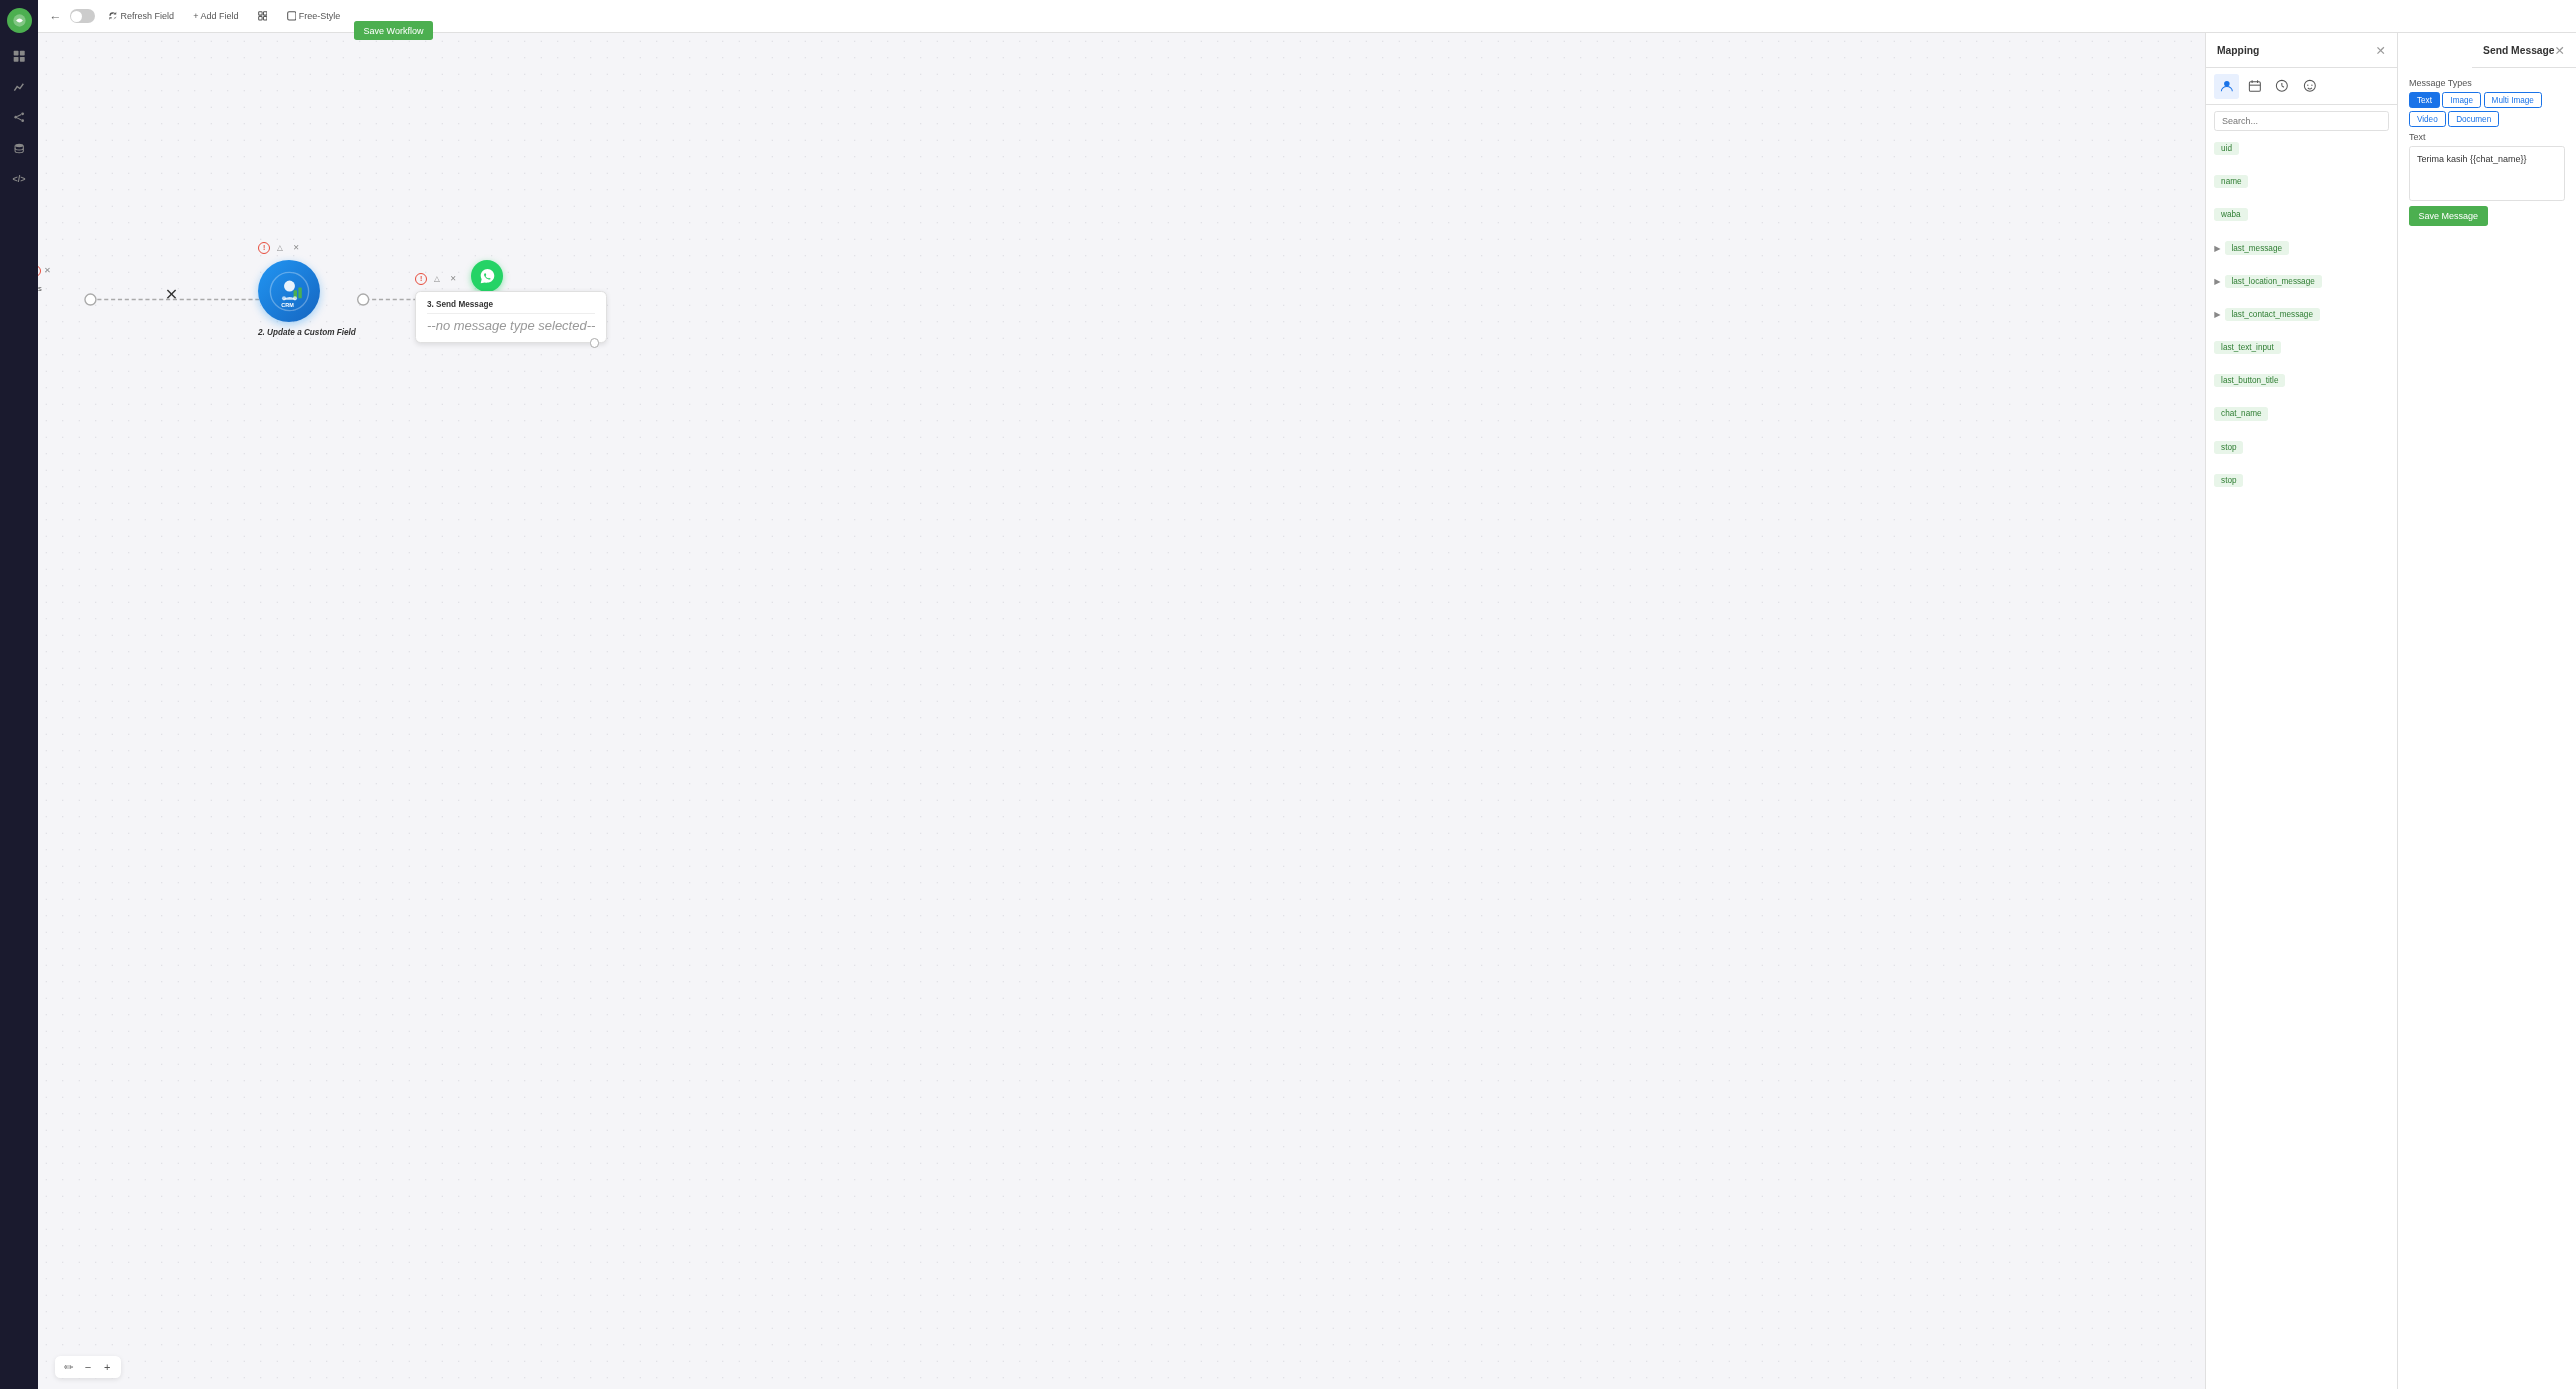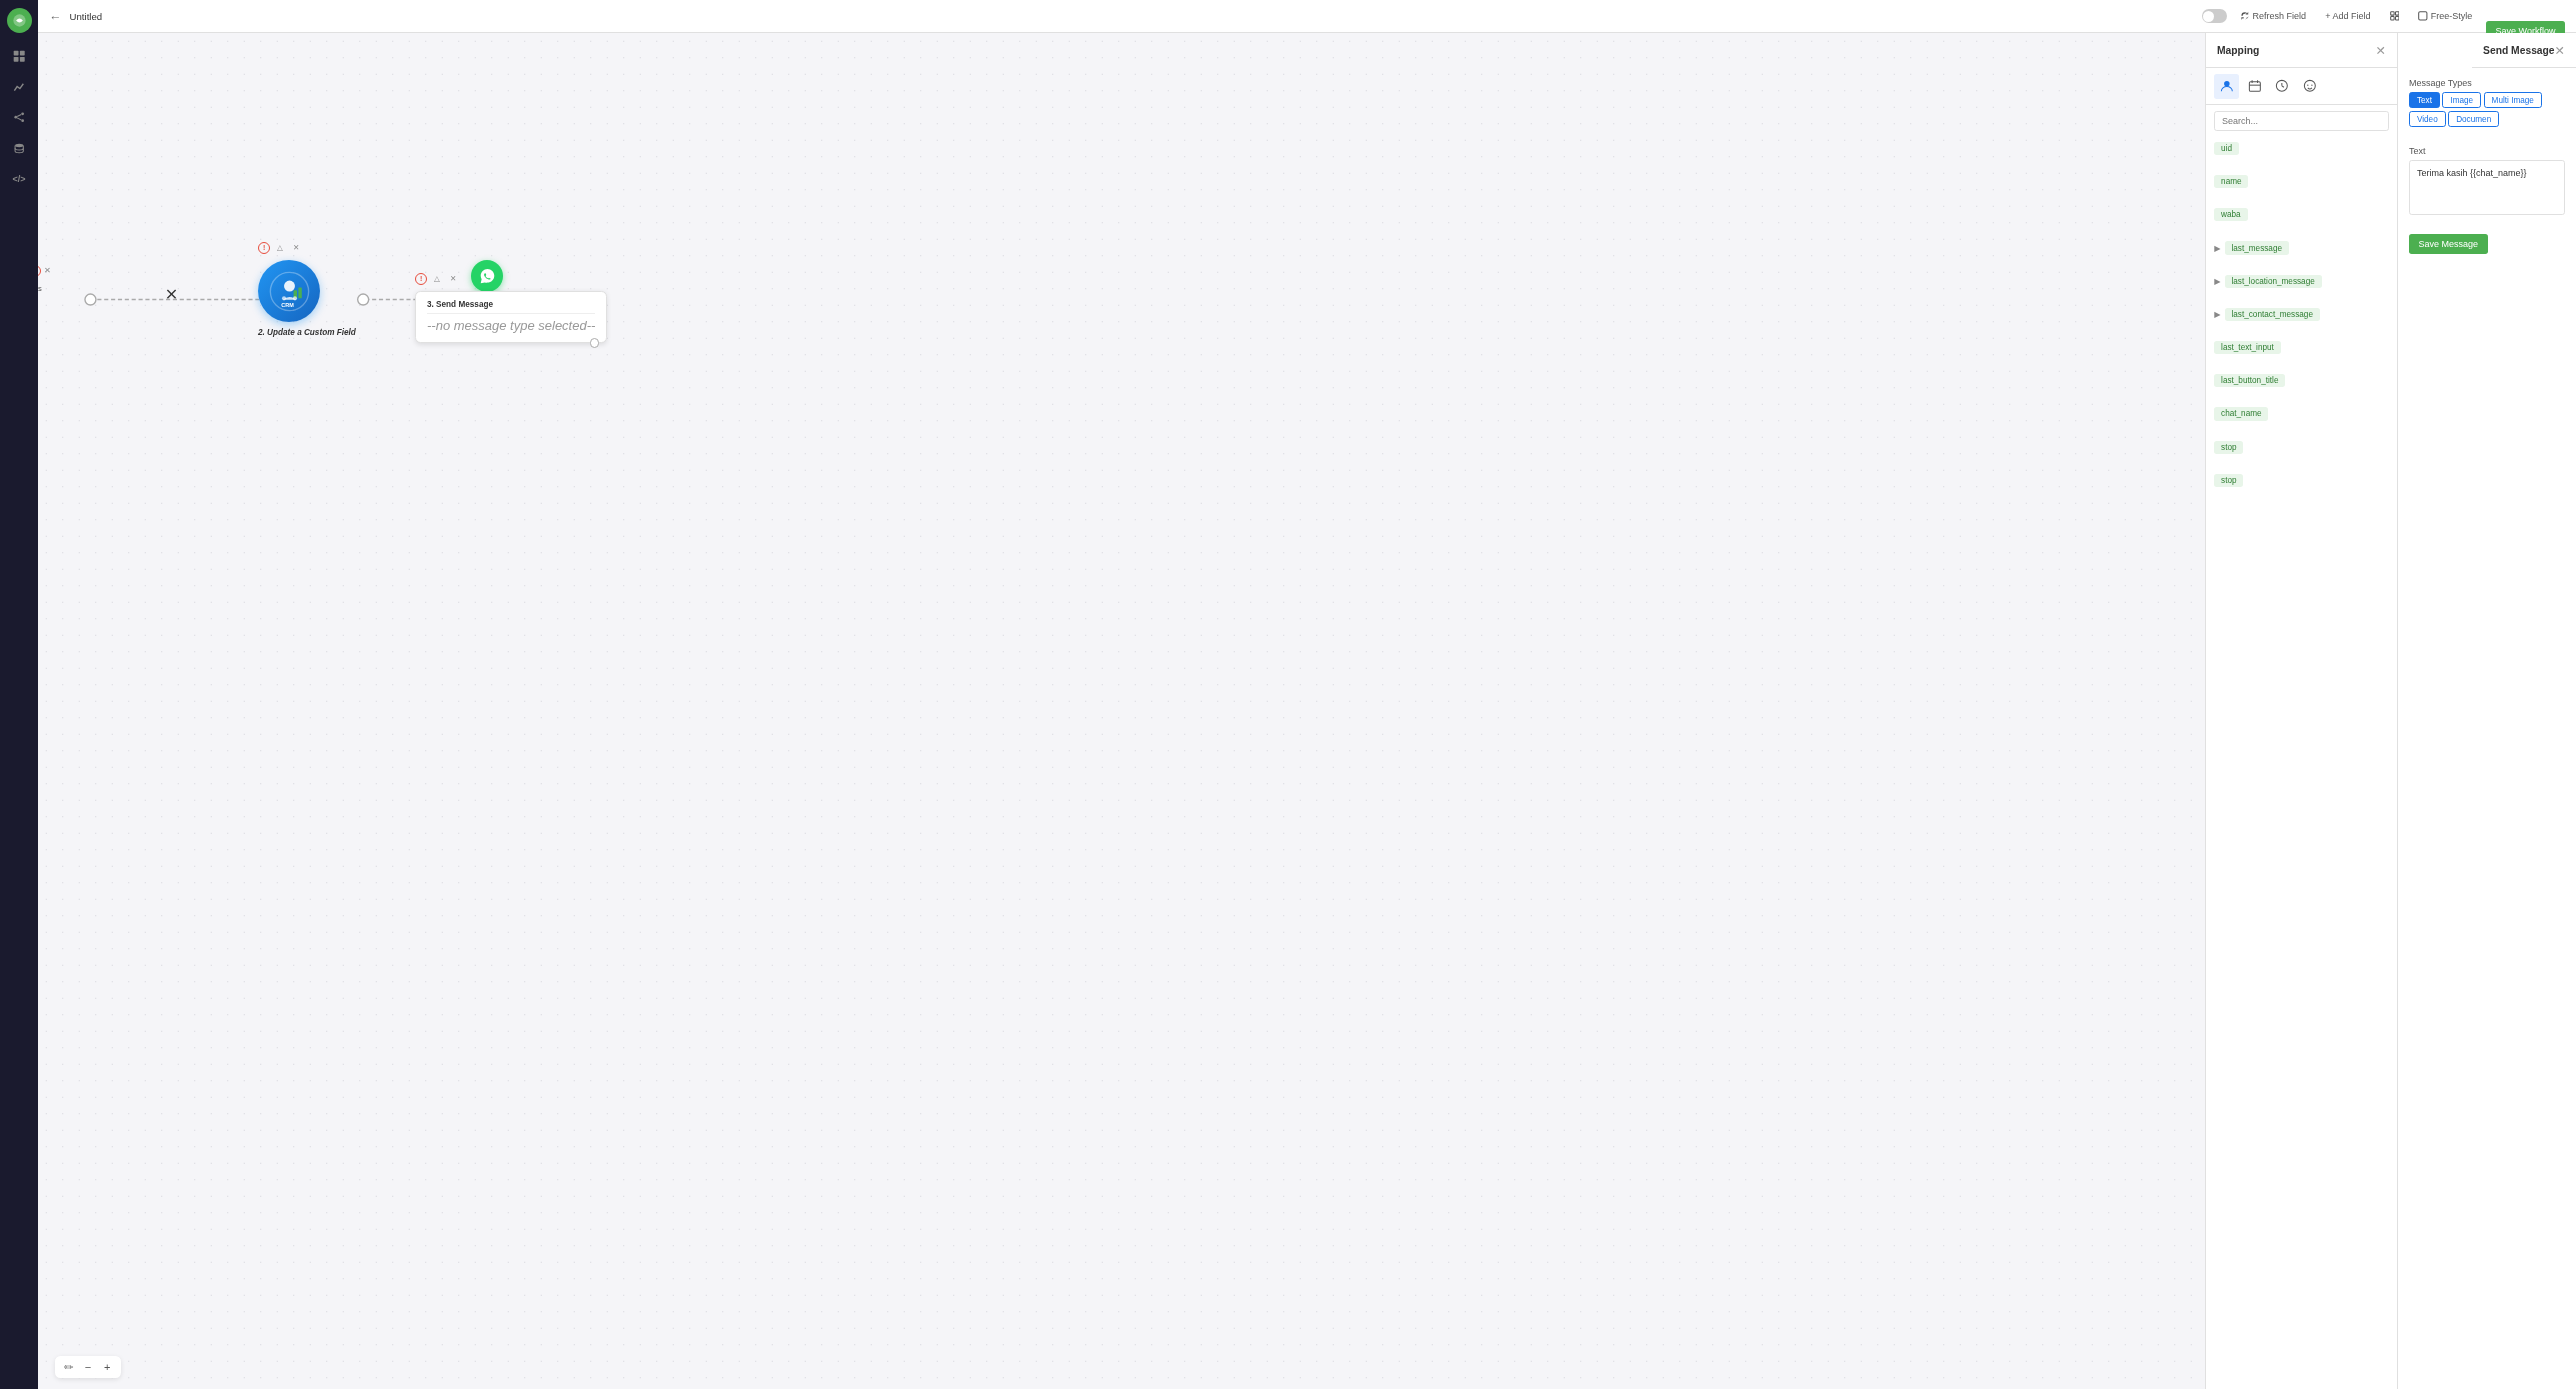--- a/index.html
+++ b/index.html
@@ -55,21 +55,21 @@
     .field-row { display: flex; align-items: center; gap: 4.1px; }
     .field-arrow { color: #888; font-size: 8.2px; cursor: pointer; }
 
     
     .send-message-panel {
       position: fixed; right: 0; top: 33px; width: 179px; height: calc(100% - 33px); background: white; border-left: 0.7px solid #e0e0e0; z-index: 200; display: flex; flex-direction: column; align-items: flex-end;
     }
     .sm-header { display: flex; align-items: center; justify-content: space-between; padding: 9.6px 11px; border-bottom: 0.7px solid #e0e0e0; }
     .sm-title { font-size: 10.3px; font-weight: 600; color: #333; }
     .sm-close { color: #999; cursor: pointer; font-size: 12.4px; }
-    .sm-body { padding: 9.6px 11px; flex: 1; display: flex; flex-direction: column; gap: 19px; }
+    .sm-body { padding: 9.6px 11px; flex: 1; display: flex; flex-direction: column; gap: 5px; }
     .sm-label { font-size: 9px; font-weight: 500; color: #555; margin-bottom: 4.1px; }
     .message-types { display: flex; gap: 2.7px; flex-wrap: wrap; }
     .msg-type-btn { padding: 2.7px 6.9px; border: 0.7px solid #1a73e8; border-radius: 2.7px; font-size: 8.2px; cursor: pointer; color: #1a73e8; background: white; }
     .msg-type-btn.active { background: #1a73e8; color: white; }
     .text-area-section { display: flex; flex-direction: column; gap: 4.1px; }
     .text-label { font-size: 9px; font-weight: 500; color: #555; }
     .message-textarea { width: 100%; border: 0.7px solid #e0e0e0; border-radius: 2.7px; padding: 7px; font-size: 9px; color: #333; resize: none; height: 55px; outline: none; font-family: inherit; }
     .save-message-btn { background: #4CAF50; color: white; padding: 4.8px 9.6px; border-radius: 2.7px; font-size: 9px; cursor: pointer; border: none; width: fit-content; }
 
     
@@ -119,21 +119,20 @@
       <ellipse cx="9" cy="5" rx="6" ry="2.5" fill="#888"></ellipse>
       <path d="M3 5v4c0 1.38 2.69 2.5 6 2.5s6-1.12 6-2.5V5" stroke="#888" stroke-width="1.5" fill="none"></path>
       <path d="M3 9v4c0 1.38 2.69 2.5 6 2.5s6-1.12 6-2.5V9" stroke="#888" stroke-width="1.5" fill="none"></path>
     </svg>
   </div>
   <div class="sidebar-icon" style="font-size:9px; color:#888; font-weight:bold;">&lt;/&gt;</div>
 </div>
 
 <div class="topbar">
   <div class="topbar-back">←</div>
-  <div class="topbar-title">Untitled</div>
   <div class="topbar-toggle"></div>
   <button class="topbar-btn">
     <svg width="9.6" height="9.6" viewBox="0 0 14 14" fill="none">
         <path d="M2 7a5 5 0 0 1 5-5 5 5 0 0 1 3.54 1.46L12 1v4H8l1.5-1.5A3 3 0 0 0 7 4a3 3 0 0 0-3 3H2z" fill="#555"></path>
         <path d="M12 7a5 5 0 0 1-5 5 5 5 0 0 1-3.54-1.46L2 13V9h4L4.5 10.5A3 3 0 0 0 7 12a3 3 0 0 0 3-3h2z" fill="#555"></path>
       </svg>
     <span>Refresh Field</span>
   </button>
   <button class="topbar-btn">
     <span>+ Add Field</span>

